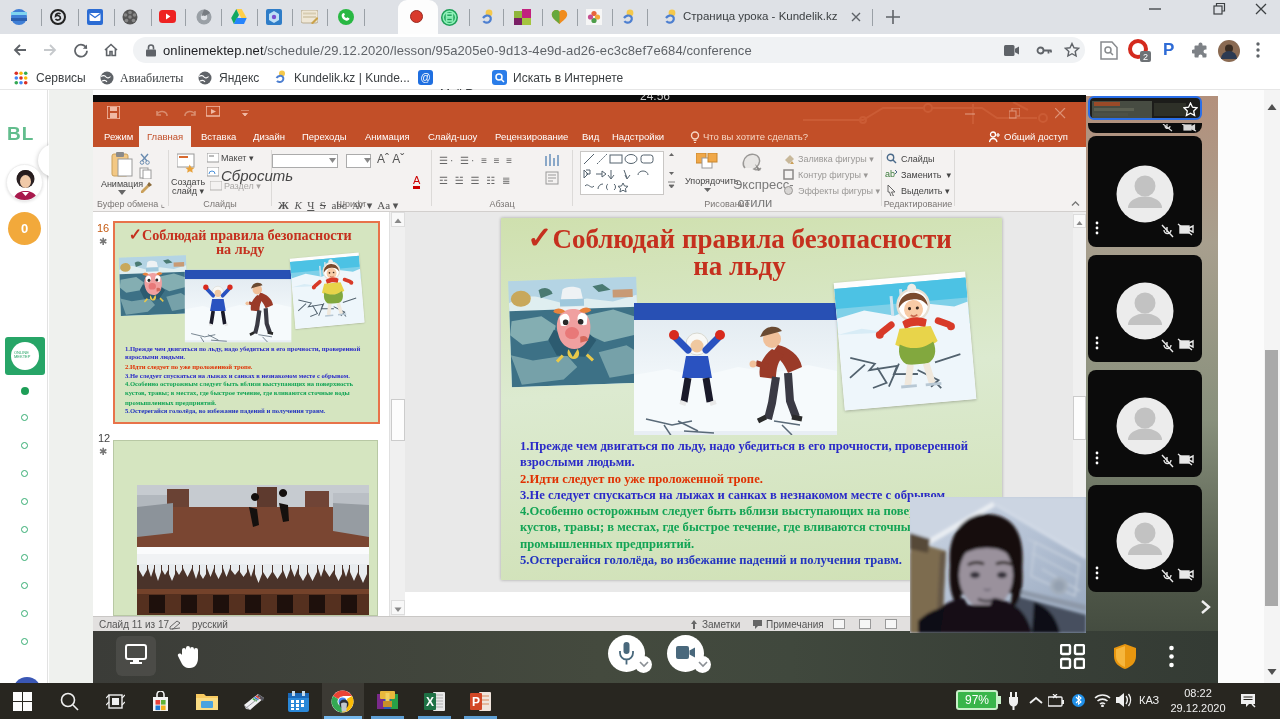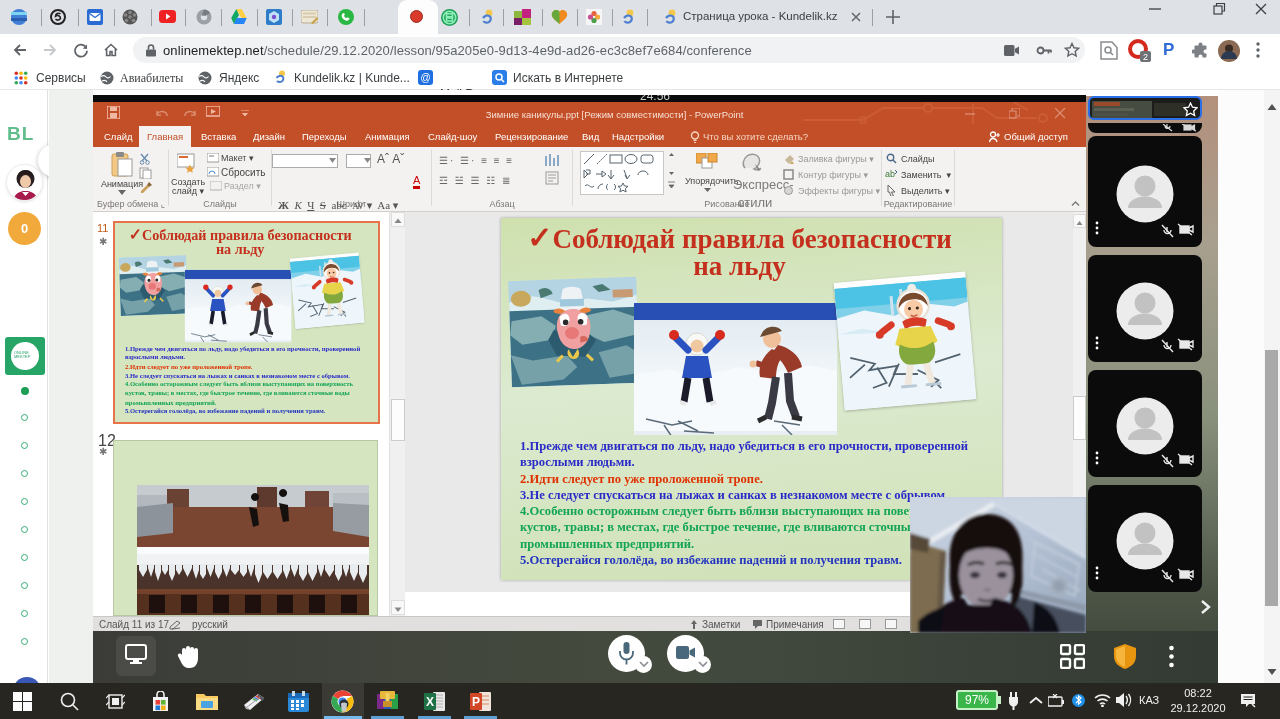--- a/index.html
+++ b/index.html
@@ -309,36 +309,35 @@
       <svg class="ab" style="left:90px;top:5px" width="14" height="11">
           <path d="M2 9a5 4 0 1 1 10-1M12 4v4h-4" fill="none" stroke="#d98d6f" stroke-width="1.6"></path>
         </svg>
       <svg class="ab" style="left:113px;top:4px" width="14" height="13">
           <rect x="0" y="0" width="14" height="10" rx="1" fill="none" stroke="#f0b9a4" stroke-width="1.5"></rect>
           <path d="M5 3l5 2.5L5 8z" fill="#f0b9a4"></path>
         </svg>
       <svg class="ab" style="left:148px;top:8px" width="8" height="6">
           <path d="M0 0h8M1.5 3l2.5 3 2.5-3" fill="#f0b9a4" stroke="#f0b9a4" stroke-width="1"></path>
         </svg>
-      <div class="ab" style="left:50px;top:7px;width:943px;text-align:center;font-size:9.5px;color:#f7ded2;">Зимние каникулы.ppt [Режим совместимости] - PowerPoint</div>
       <svg class="ab" style="left:872px;top:7px;opacity:0.55" width="10" height="10">
           <path d="M0 5h10" stroke="#f3c8b6" stroke-width="1.2"></path>
         </svg>
       <svg class="ab" style="left:916px;top:6px;opacity:0.55" width="11" height="11">
           <rect x="0" y="3" width="7" height="7" fill="none" stroke="#f3c8b6" stroke-width="1.1"></rect>
           <path d="M3 3V0h8v8h-3" fill="none" stroke="#f3c8b6" stroke-width="1.1"></path>
         </svg>
       <svg class="ab" style="left:962px;top:6px;opacity:0.55" width="11" height="11">
           <path d="M0 0l10 10M10 0L0 10" stroke="#f3c8b6" stroke-width="1.2"></path>
         </svg>
     </div>
 
     <div class="ab" id="ppt-tabs" style="left:0;top:35px;width:993px;height:22px;background:#c24f28;font-size:9.5px;color:#fff;white-space:nowrap;">
       <div class="ab" style="left:46px;top:1px;width:52px;height:21px;background:#f4f2f1;"></div>
-      <div class="ab" style="left:11px;top:6px;">Слайд</div>
+      <div class="ab" style="left:11px;top:6px;">Режим</div>
       <div class="ab" style="left:54px;top:6px;color:#c24f28;">Главная</div>
       <div class="ab" style="left:108px;top:6px;">Вставка</div>
       <div class="ab" style="left:160px;top:6px;">Дизайн</div>
       <div class="ab" style="left:209px;top:6px;">Переходы</div>
       <div class="ab" style="left:272px;top:6px;">Анимация</div>
       <div class="ab" style="left:335px;top:6px;">Слайд-шоу</div>
       <div class="ab" style="left:402px;top:6px;">Рецензирование</div>
       <div class="ab" style="left:489px;top:6px;">Вид</div>
       <div class="ab" style="left:519px;top:6px;">Надстройки</div>
       <svg class="ab" style="left:597px;top:6px" width="10" height="13">
@@ -404,21 +403,21 @@
       <div class="ab" style="left:74px;top:31px;width:42px;text-align:center;font-size:9px;color:#444;line-height:9px;">Создать<br>слайд ▾</div>
       <svg class="ab" style="left:114px;top:6px" width="12" height="10">
           <rect width="12" height="9" fill="#fff" stroke="#999"></rect>
           <rect x="2" y="2" width="5" height="2" fill="#bbb"></rect>
         </svg>
       <div class="ab" style="left:128px;top:6px;font-size:9px;color:#444;">Макет ▾</div>
       <svg class="ab" style="left:114px;top:20px" width="12" height="10">
           <rect width="12" height="9" fill="#fff" stroke="#999"></rect>
           <path d="M2 7a3 3 0 1 1 6 0" fill="none" stroke="#4a90d9"></path>
         </svg>
-      <div class="ab" style="left:128px;top:20px;font-size:10px;color:#444;">Сбросить</div>
+      <div class="ab" style="left:128px;top:20px;font-size:15px;color:#444;font-style:italic;">Сбросить</div>
       <svg class="ab" style="left:117px;top:34px" width="12" height="10">
           <rect width="12" height="9" fill="#f4f2f1" stroke="#b5b3b1"></rect>
         </svg>
       <div class="ab" style="left:131px;top:34px;font-size:9px;color:#a9a7a5;">Раздел ▾</div>
 
       <div class="ab" style="left:179px;top:7px;width:66px;height:14px;background:#fff;border:1px solid #ababab;"></div>
       <svg class="ab" style="left:236px;top:11px" width="7" height="5">
           <path d="M0 0h7L3.5 5z" fill="#888"></path>
         </svg>
       <div class="ab" style="left:253px;top:7px;width:25px;height:14px;background:#fff;border:1px solid #ababab;"></div>
@@ -503,21 +502,21 @@
           <path d="M10 2l2 2-2 2" stroke="#4a6a8a" fill="none"></path>
         </svg>
       <div class="ab" style="left:808px;top:23px;font-size:9px;color:#444;">Заменить &nbsp;▾</div>
       <svg class="ab" style="left:793px;top:37px" width="11" height="12">
           <path d="M2 1l7 7H5.5L7.5 12 5 12.5 3.5 8H2z" fill="none" stroke="#666" stroke-width="1"></path>
         </svg>
       <div class="ab" style="left:808px;top:39px;font-size:9px;color:#444;">Выделить ▾</div>
     </div>
 
     <div class="ab" id="thumbs" style="left:0;top:122px;width:296px;height:404px;background:#fff;overflow:hidden;">
-      <div class="ab" style="left:4px;top:10px;font-size:11px;color:#c55a11;">11</div>
+      <div class="ab" style="left:4px;top:10px;font-size:11px;color:#c55a11;">16</div>
       <div class="ab" style="left:6px;top:24px;font-size:10px;color:#777;">✱</div>
 
       <div class="ab" style="left:20px;top:9px;width:267px;height:203px;border:2px solid #e8734a;background:#d5e5c0;overflow:hidden;">
         <div id="thumbslot" class="ab" style="left:0;top:0;width:501px;height:362px;transform:scale(0.525,0.55);transform-origin:0 0;">
         <div class="ab" style="left:-12px;top:6px;width:501px;text-align:center;font-family:'Liberation Serif',serif;font-weight:bold;font-size:27px;line-height:27px;color:#c5301e;"><span style="font-size:30px;">✓</span>Соблюдай правила безопасности<br>на льду</div>
 
         <div class="ab" style="left:9px;top:61px;width:128px;height:106px;background:#b8d8e4;transform:rotate(-2deg);overflow:hidden;">
           <svg class="ab" style="left:0;top:0" width="128" height="106">
             <rect width="128" height="34" fill="#b4d4e4"></rect>
             <path d="M0 22c10-6 24-8 34-4l20 6 24-4 26 4 24-6v16H0z" fill="#dfeef0"></path>
@@ -621,21 +620,21 @@
           <div style="color:#2a2ac8;">взрослыми людьми.</div>
           <div style="color:#e03000;">2.Идти следует по уже проложенной тропе.</div>
           <div style="color:#2a2ac8;">3.Не следует спускаться на лыжах и санках в незнакомом месте с обрывом.</div>
           <div style="color:#13a455;">4.Особенно осторожным следует быть вблизи выступающих на поверхность</div>
           <div style="color:#13a455;">кустов, травы; в местах, где быстрое течение, где вливаются сточные воды</div>
           <div style="color:#13a455;">промышленных предприятий.</div>
           <div style="color:#2233c0;">5.Остерегайся гололёда, во избежание падений и получения травм.</div>
         </div>
       </div>
       </div>
-      <div class="ab" style="left:5px;top:220px;font-size:16px;color:#444;">12</div>
+      <div class="ab" style="left:5px;top:220px;font-size:11px;color:#444;">12</div>
       <div class="ab" style="left:6px;top:234px;font-size:10px;color:#777;">✱</div>
 
       <div class="ab" style="left:20px;top:228px;width:265px;height:176px;background:#d5e5c0;border:1px solid #b8c8a4;overflow:hidden;">
         <svg class="ab" style="left:23px;top:44px" width="232" height="132">
           <rect width="232" height="132" fill="#4a332a"></rect>
           <rect width="232" height="24" fill="#c6cbd0"></rect>
           <path d="M0 10h36v38H0z" fill="#b2b8be"></path>
             <path d="M196 8h36v34h-36z" fill="#babfc5"></path>
           <path d="M30 4h22v22H30z" fill="#6a4234"></path>
             <path d="M120 2h20v20h-20z" fill="#5e3a2e"></path>

